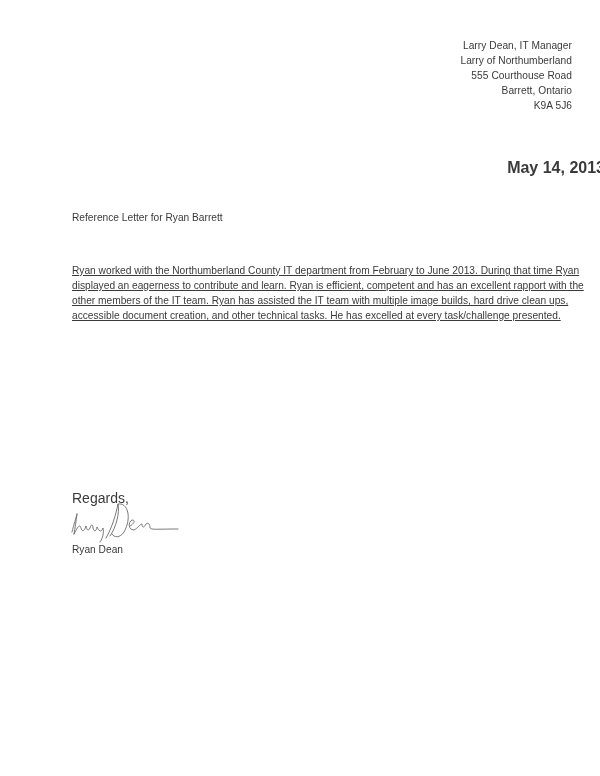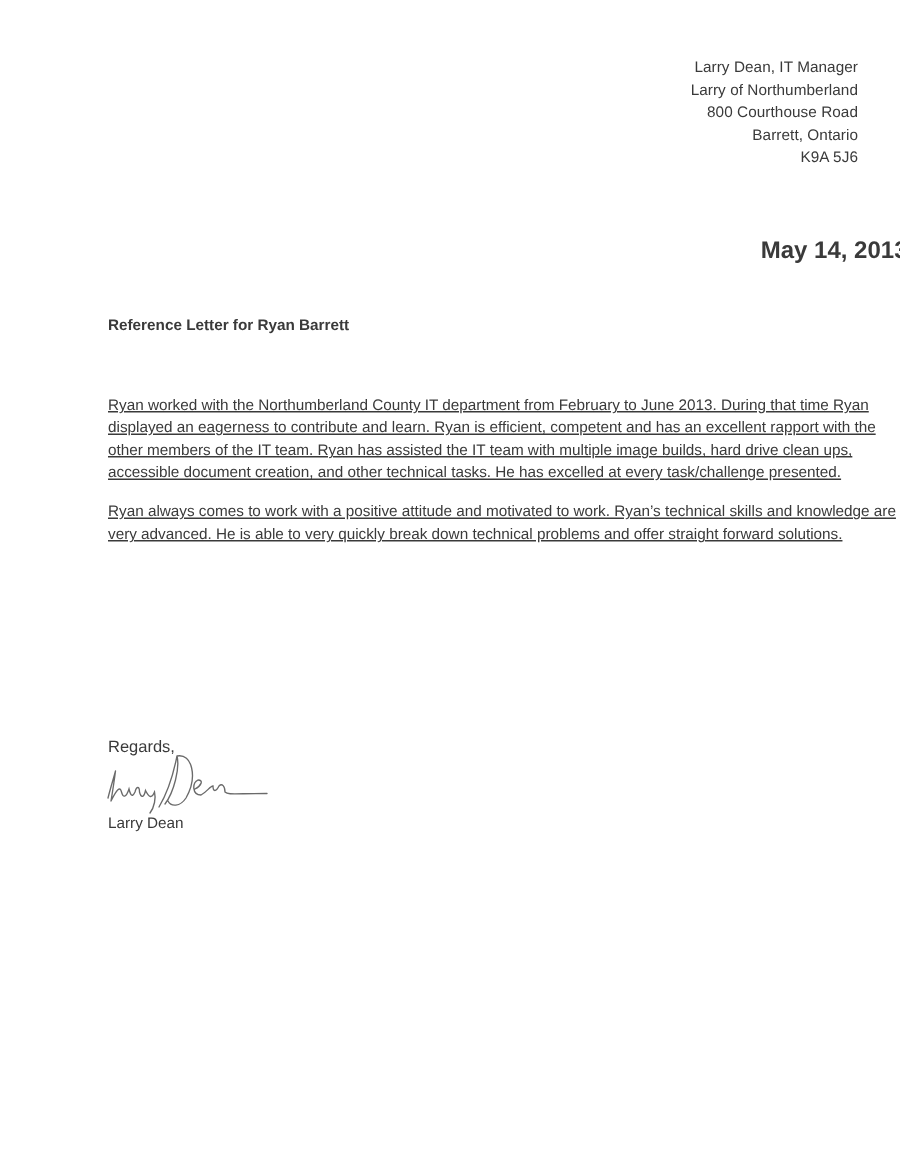--- a/index.html
+++ b/index.html
@@ -40,39 +40,38 @@
       line-height: 15px;
       text-align: right;
       font-weight: bold;
     }
     .subject {
       position: absolute;
       left: 72px;
       top: 210px;
       font-size: 10.2px;
       line-height: 15px;
-      font-weight: bold;
     }
     .body-text {
       position: absolute;
       left: 72px;
       top: 263px;
       width: 530px;
       font-size: 10.2px;
       line-height: 15px;
     }
     .body-text p {
       margin: 0 0 11px 0;
       text-decoration: underline;
     }
     .closing {
       position: absolute;
       left: 72px;
       top: 491px;
-      font-size: 11px;
+      font-size: 14px;
       line-height: 15px;
     }
     .signature {
       position: absolute;
       left: 66px;
       top: 498px;
       width: 130px;
       height: 46px;
     }
     .signer {
@@ -84,36 +83,35 @@
     }
   </style>
 </head>
 <body>
 
 <div class="page">
 
   <div class="sender">
     <div>Larry Dean, IT Manager</div>
     <div>Larry of Northumberland</div>
-    <div>800 Courthouse Road</div>
+    <div>555 Courthouse Road</div>
     <div>Barrett, Ontario</div>
     <div>K9A 5J6</div>
   </div>
 
   <div class="date">May 14, 2013</div>
 
   <div class="subject">Reference Letter for Ryan Barrett</div>
 
   <div class="body-text">
     <p style="width:528px">Ryan worked with the Northumberland County IT department from February to June 2013. During that time Ryan displayed an eagerness to contribute and learn. Ryan is efficient, competent and has an excellent rapport with the other members of the IT team. Ryan has assisted the IT team with multiple image builds, hard drive clean ups, accessible document creation, and other technical tasks. He has excelled at every task/challenge presented.</p>
-    <p style="width:528px">Ryan always comes to work with a positive attitude and motivated to work. Ryan’s technical skills and knowledge are very advanced. He is able to very quickly break down technical problems and offer straight forward solutions.</p>
   </div>
 
   <div class="closing">Regards,</div>
 
   <svg class="signature" viewBox="0 0 130 46">
     <path d="M6 34 C8 26, 10 20, 11 16 M11 16 C10 24, 9 30, 8 36 M8 36 C12 28, 14 26, 15 30 C16 34, 18 34, 20 28 C21 32, 22 34, 24 30 C25 26, 27 26, 27 30 C28 34, 30 34, 31 29 C33 33, 35 35, 37 30 C38 34, 37 40, 34 44" fill="none" stroke="#6a6a6a" stroke-width="0.9" stroke-linecap="round"></path>
     <path d="M40 40 C46 30, 50 16, 52 6 C54 14, 50 30, 44 38 M52 6 C62 4, 66 20, 58 34 C54 40, 48 40, 46 36 M64 28 C68 26, 70 22, 66 22 C62 24, 62 32, 68 32 C72 30, 74 26, 76 26 C76 30, 78 30, 80 26 C82 24, 84 26, 84 30 C86 32, 90 31, 112 31" fill="none" stroke="#6a6a6a" stroke-width="0.9" stroke-linecap="round"></path>
   </svg>
 
-  <div class="signer">Larry Dean</div>
+  <div class="signer">Ryan Dean</div>
 
 </div>
 
 </body></html>

